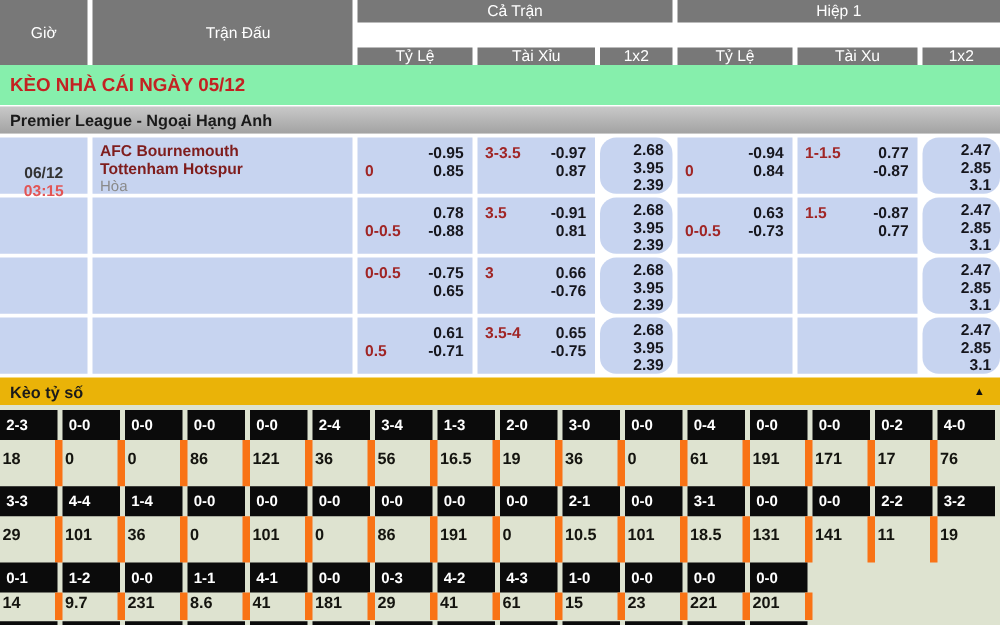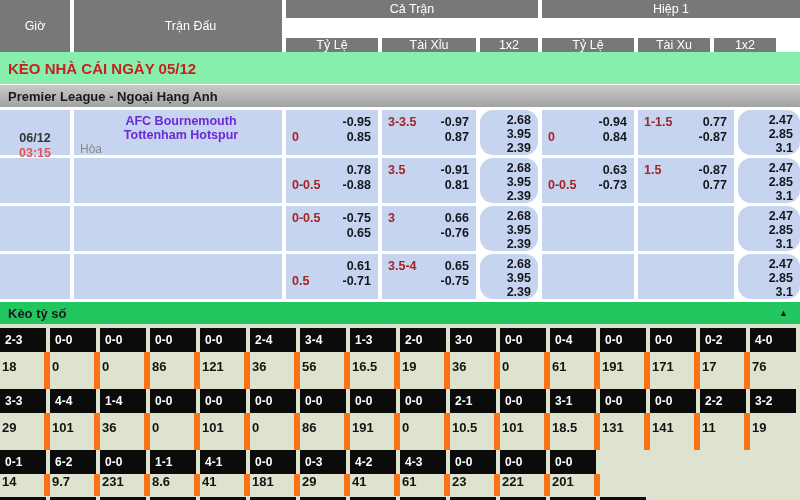--- a/index.html
+++ b/index.html
@@ -14,53 +14,53 @@
   .h-time { width:70px; margin-right:4px; height:52px; }
   .h-match { width:208px; margin-right:4px; height:52px;padding-left:25px; }
   .h-group { display:flex; flex-direction:column; }
   .g1 { width:252px; margin-right:4px; }
   .g2 { width:258px; }
   .h-glabel { height:25px; margin-bottom:20px; }
   .h-subrow { display:flex; flex:1; }
   .h-subrow .hcell { margin-right:4px; }
   .h-subrow .hcell:last-child { margin-right:0; }
   .s-hdp { width:92px; } .s-ou { width:94px; } .s-x { width:58px; }
-  .g2 .s-ou { width:72px; } .g2 .s-x { width:62px; }
+  .g2 .s-ou { width:96px; } .g2 .s-x { width:62px; }
 
   
   .titlebar { height:32px; background:#86efac; color:#c32222; font-weight:bold;
     font-size:15px; display:flex; align-items:center; padding-left:8px; }
   .leaguebar { height:23px; background:linear-gradient(#c9c9c9,#a2a2a2);
     border-top:1px solid #fff; color:#1a1a1a; font-weight:bold; font-size:13px;
     display:flex; align-items:center; padding-left:8px; }
 
   
   .odds-area { background:#fff; padding-top:3px; }
   .mrow { display:flex; height:45px; margin-bottom:3px; }
   .cell { background:#c7d4f0; height:45px; }
   .c-time { width:70px; margin-right:4px; text-align:center; padding-top:21px;
     font-weight:bold; font-size:12.5px; line-height:15px; }
   .mdate { color:#333; }
   .mtime { color:#e25555; }
   .c-match { width:208px; margin-right:4px; padding:4px 0 0 6px; font-size:12.5px;
     line-height:14px; }
-  .team { font-weight:bold; color:#6d28d9;text-align:center; }
+  .team { font-weight:bold; color:#7f1d1d; }
   .draw { color:#8a8a8a; font-size:12px; }
   .c-odds { margin-right:4px; padding:5px 7px 0 6px; }
   .w-hdp1 { width:92px; } .w-ou1 { width:94px; }
   .w-hdp2 { width:92px; } .w-ou2 { width:96px; }
   .oline { display:flex; line-height:15px; font-size:12.5px; font-weight:bold; }
   .hdp { color:#a02525; }
   .odd { color:#16161d; margin-left:auto; }
   .c-1x2 { text-align:right; padding:3px 7px 0 0; font-weight:bold;
     font-size:12.5px; line-height:14px; color:#16161d; margin-right:4px;border-radius:13px; }
   .w-x1 { width:58px; } .w-x2 { width:62px; margin-right:0; }
 
   
-  .sectionbar { height:22px; background:#22c55e; display:flex; align-items:center;
+  .sectionbar { height:22px; background:#eab308; display:flex; align-items:center;
     justify-content:space-between; padding:0 12px 0 8px; font-weight:bold;
     font-size:13px; color:#1a1a1a; }
   .arrow { font-size:9px; color:#111; }
   .score-area { background:#dee3d0; padding-top:4px; height:181px; }
   .srow { display:flex; }
   .scol { width:50px; }
   .sbox { width:46px; height:24px; background:#0b0b0b; color:#fff;
     font-weight:bold; font-size:12px; line-height:24px; padding-left:5px; }
   .sodd { height:37px; font-weight:bold; font-size:13px; color:#14140f;
     padding:7px 0 0 2px; border-right:6px solid #f97316; }
@@ -434,21 +434,21 @@
           <div class="sbox">3-2</div>
           <div class="sodd">19</div>
         </div>
       </div>
       <div class="srow short">
         <div class="scol">
           <div class="sbox">0-1</div>
           <div class="sodd">14</div>
         </div>
         <div class="scol">
-          <div class="sbox">6-2</div>
+          <div class="sbox">1-2</div>
           <div class="sodd">9.7</div>
         </div>
         <div class="scol">
           <div class="sbox">0-0</div>
           <div class="sodd">231</div>
         </div>
         <div class="scol">
           <div class="sbox">1-1</div>
           <div class="sodd">8.6</div>
         </div>
@@ -464,20 +464,24 @@
           <div class="sbox">0-3</div>
           <div class="sodd">29</div>
         </div>
         <div class="scol">
           <div class="sbox">4-2</div>
           <div class="sodd">41</div>
         </div>
         <div class="scol">
           <div class="sbox">4-3</div>
           <div class="sodd">61</div>
+        </div>
+        <div class="scol">
+          <div class="sbox">1-0</div>
+          <div class="sodd">15</div>
         </div>
         <div class="scol">
           <div class="sbox">0-0</div>
           <div class="sodd">23</div>
         </div>
         <div class="scol">
           <div class="sbox">0-0</div>
           <div class="sodd">221</div>
         </div>
         <div class="scol">

